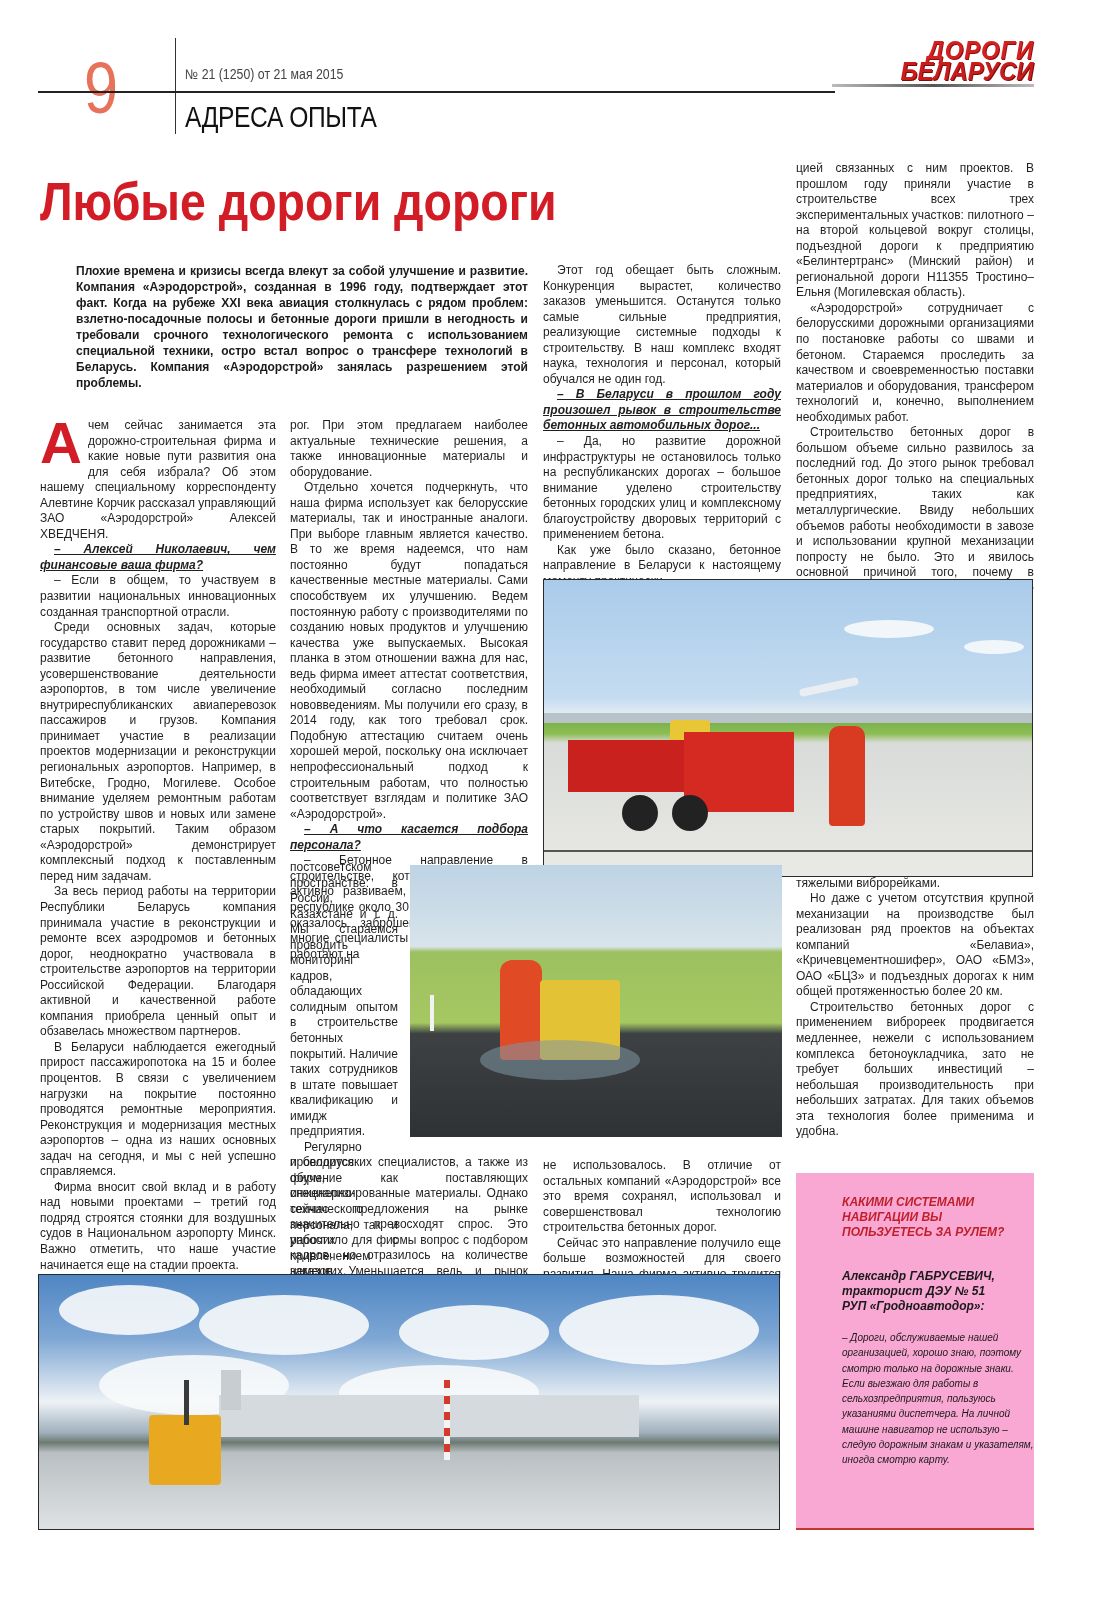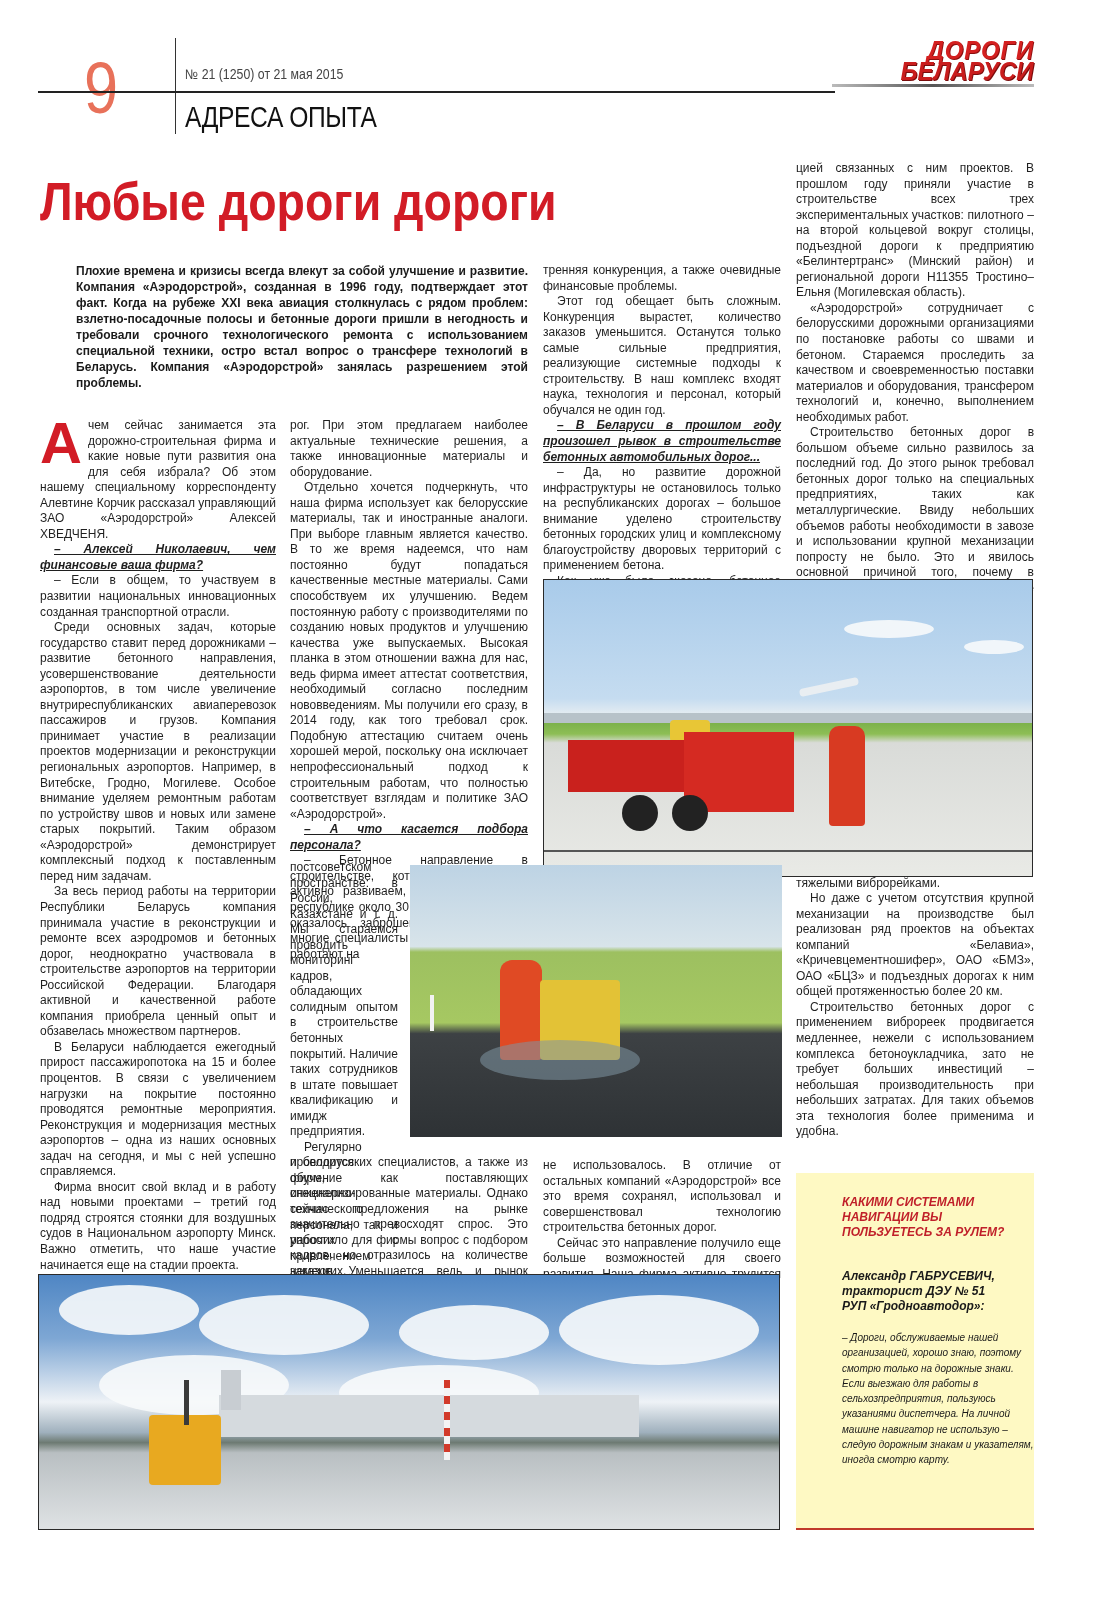--- a/index.html
+++ b/index.html
@@ -46,21 +46,21 @@
   .photo { overflow: hidden; border: 1px solid #2a2a2a; }
   .p1 { left: 543px; top: 579px; width: 490px; height: 298px; background: linear-gradient(180deg,#a9cbea 0%,#c5dcf0 40%,#e8eef2 46%,#7bb04a 48%,#8dbe55 52%,#d9dbd8 55%,#e9eae6 100%); }
   .p2 { left: 410px; top: 865px; width: 372px; height: 272px; border: none; background: linear-gradient(180deg,#bdd3e4 0%,#d8e4ea 30%,#9dc060 32%,#a6c862 58%,#3d4144 62%,#2e3235 100%); }
   .p3 { left: 38px; top: 1274px; width: 742px; height: 256px; background: linear-gradient(180deg,#4f86c4 0%,#7ea7d4 25%,#eef2f6 50%,#9fb0bd 62%,#6d7a72 66%,#b9bfc2 70%,#dfe2e4 100%); }
 
   
   .shape { position: absolute; }
   .cloud { position: absolute; background: #f7f9fb; border-radius: 50%; opacity: 0.9; }
 
   
-  .sidebar { left: 796px; top: 1173px; width: 238px; height: 357px; background: #fef9c3; border-bottom: 2px solid #c0392b; }
+  .sidebar { left: 796px; top: 1173px; width: 238px; height: 357px; background: #f9a8d4; border-bottom: 2px solid #c0392b; }
   .sb-q { position: absolute; left: 46px; top: 22px; width: 180px; font-size: 12px; line-height: 15px; font-weight: 700; font-style: italic; color: #c0202a; text-transform: uppercase; }
   .sb-name { position: absolute; left: 46px; top: 96px; width: 190px; font-size: 12px; line-height: 15px; font-weight: 700; font-style: italic; color: #1a1a1a; }
   .sb-ans { position: absolute; left: 46px; top: 157px; width: 192px; font-size: 10px; line-height: 15.3px; font-style: italic; color: #1a1a1a; }
 </style>
 </head>
 <body>
 
 <div class="abs page-num">9</div>
 <div class="abs hdr-vline"></div>
 <div class="abs hdr-hline"></div>
@@ -96,21 +96,20 @@
 </div>
 <div class="abs col c2b">
   <p class="noind">постсоветском пространстве: в России, Казахстане и т. д. Мы стараемся проводить мониторинг кадров, обладающих солидным опытом в строительстве бетонных покрытий. Наличие таких сотрудников в штате повышает квалификацию и имидж предприятия.</p>
   <p>Регулярно проводится обучение как инженерно-технического персонала, так и рабочих с привлечением немецких, российских</p>
 </div>
 <div class="abs col c2c cond">
   <p class="noind">и белорусских специалистов, а также из фирм, поставляющих специализированные материалы. Однако сейчас предложения на рынке значительно превосходят спрос. Это упростило для фирмы вопрос с подбором кадров, но отразилось на количестве заказов. Уменьшается ведь и рынок соседей, там существует жесткая вну-</p>
 </div>
 
 <div class="abs col c3 cond">
-  <p class="noind">тренняя конкуренция, а также очевидные финансовые проблемы.</p>
   <p>Этот год обещает быть сложным. Конкуренция вырастет, количество заказов уменьшится. Останутся только самые сильные предприятия, реализующие системные подходы к строительству. В наш комплекс входят наука, технология и персонал, который обучался не один год.</p>
   <p class="q">– В Беларуси в прошлом году произошел рывок в строительстве бетонных автомобильных дорог...</p>
   <p>– Да, но развитие дорожной инфраструктуры не остановилось только на республиканских дорогах – большое внимание уделено строительству бетонных городских улиц и комплексному благоустройству дворовых территорий с применением бетона.</p>
   <p>Как уже было сказано, бетонное направление в Беларуси к настоящему моменту практически</p>
 </div>
 <div class="abs col c3b cond">
   <p class="noind">не использовалось. В отличие от остальных компаний «Аэродорстрой» все это время сохранял, использовал и совершенствовал технологию строительства бетонных дорог.</p>
   <p>Сейчас это направление получило еще больше возможностей для своего развития. Наша фирма активно трудится над реализа-</p>
 </div>
 

